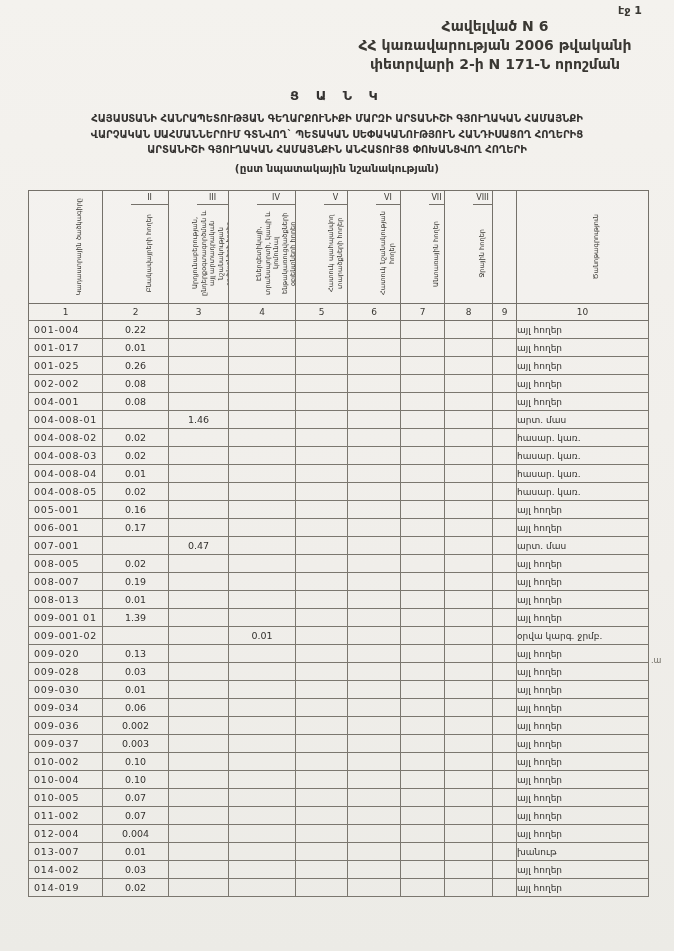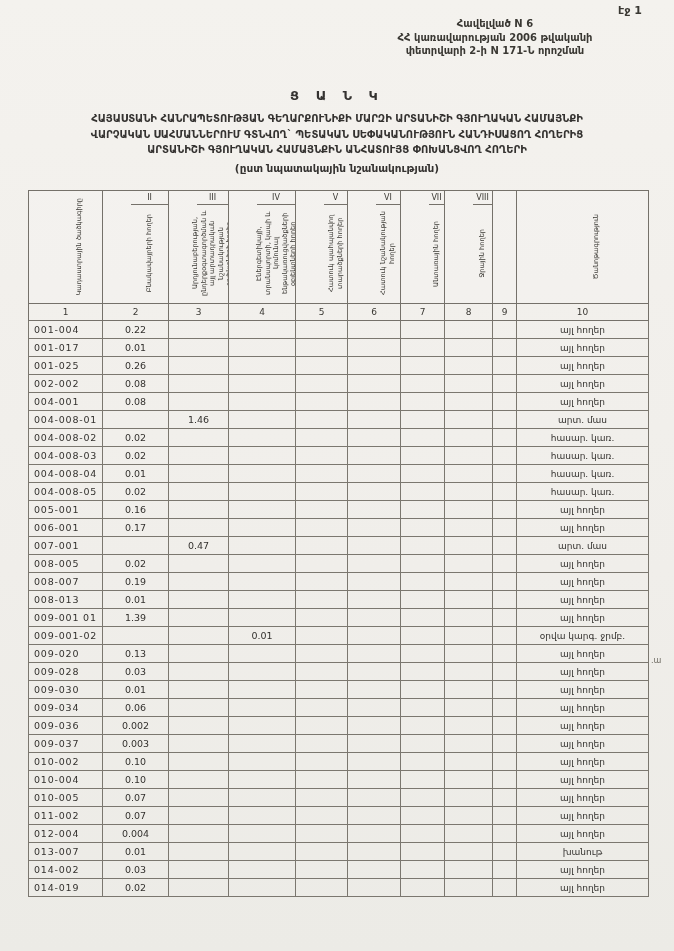--- a/index.html
+++ b/index.html
@@ -11,21 +11,21 @@
     font-family:"DejaVu Sans",sans-serif;
     color:#33312e;
     overflow:hidden;
   }
   .pagenum{
     position:absolute;top:4px;right:32px;
     font-size:11px;font-weight:bold;color:#3a3833;
   }
   .appendix{
     position:absolute;top:17px;right:14px;width:330px;
-    text-align:center;font-size:10px;font-weight:bold;line-height:1.35;color:#3a3833;
+    text-align:center;font-size:14px;font-weight:bold;line-height:1.35;color:#3a3833;
   }
   .titleblock{
     position:absolute;top:88px;left:20px;width:634px;
     text-align:center;color:#343230;
   }
   .titleblock .cank{font-size:13px;font-weight:bold;letter-spacing:6px;margin-bottom:8px;text-align:center;}
   .titleblock .tl{font-size:10px;font-weight:bold;line-height:1.55;}
   .titleblock .sub{font-size:10.5px;font-weight:bold;margin-top:4px;}
   .tablewrap{position:absolute;left:28px;top:190px;}
   table{border-collapse:collapse;table-layout:fixed;width:620px;background:transparent;}
@@ -37,21 +37,21 @@
   .vlab{
     writing-mode:vertical-rl;transform:rotate(180deg);
     font-size:6.6px;line-height:1.3;text-align:center;
     max-height:93px;color:#3a3833;
   }
   .vwrap.full .vlab{max-height:106px;}
   .numcell{height:16px;font-size:9px;text-align:center;color:#3a3833;}
   tbody td{height:17px;font-size:9.5px;color:#33312e;border-color:#7b776f;}
   td.code{text-align:left;padding-left:5px;letter-spacing:0.8px;white-space:nowrap;margin-top:48px;}
   td.val{text-align:center;}
-  td.note{text-align:center;font-size:9px;white-space:nowrap;}
+  td.note{text-align:left;font-size:9px;white-space:nowrap;}
   .marginnote{
     position:absolute;left:651px;top:656px;
     font-size:8px;color:#6b675f;
   }
 </style>
 </head>
 <body>
 
 <div class="page">
 

